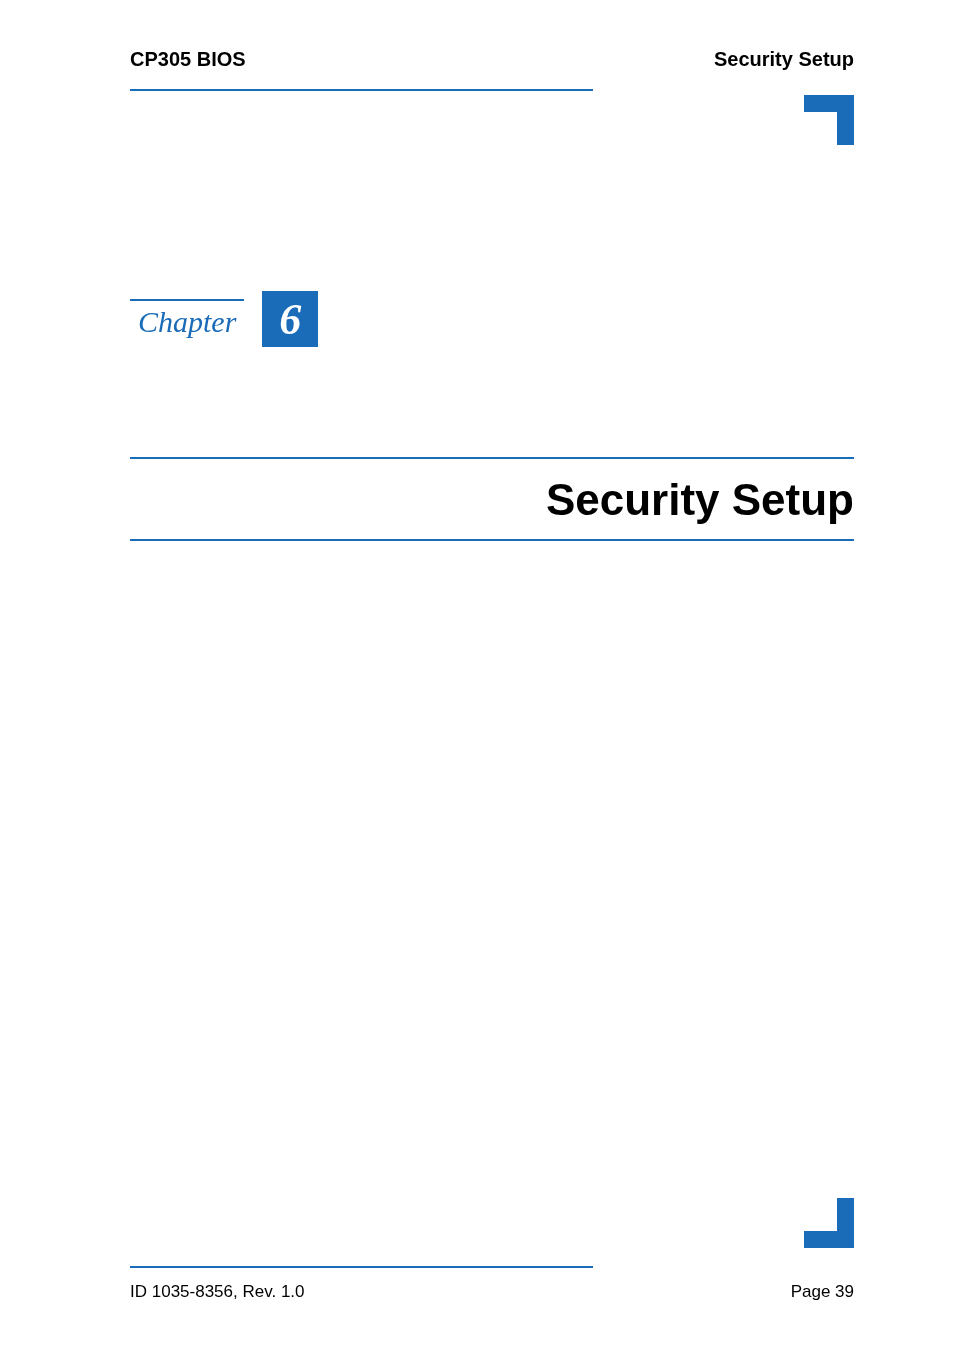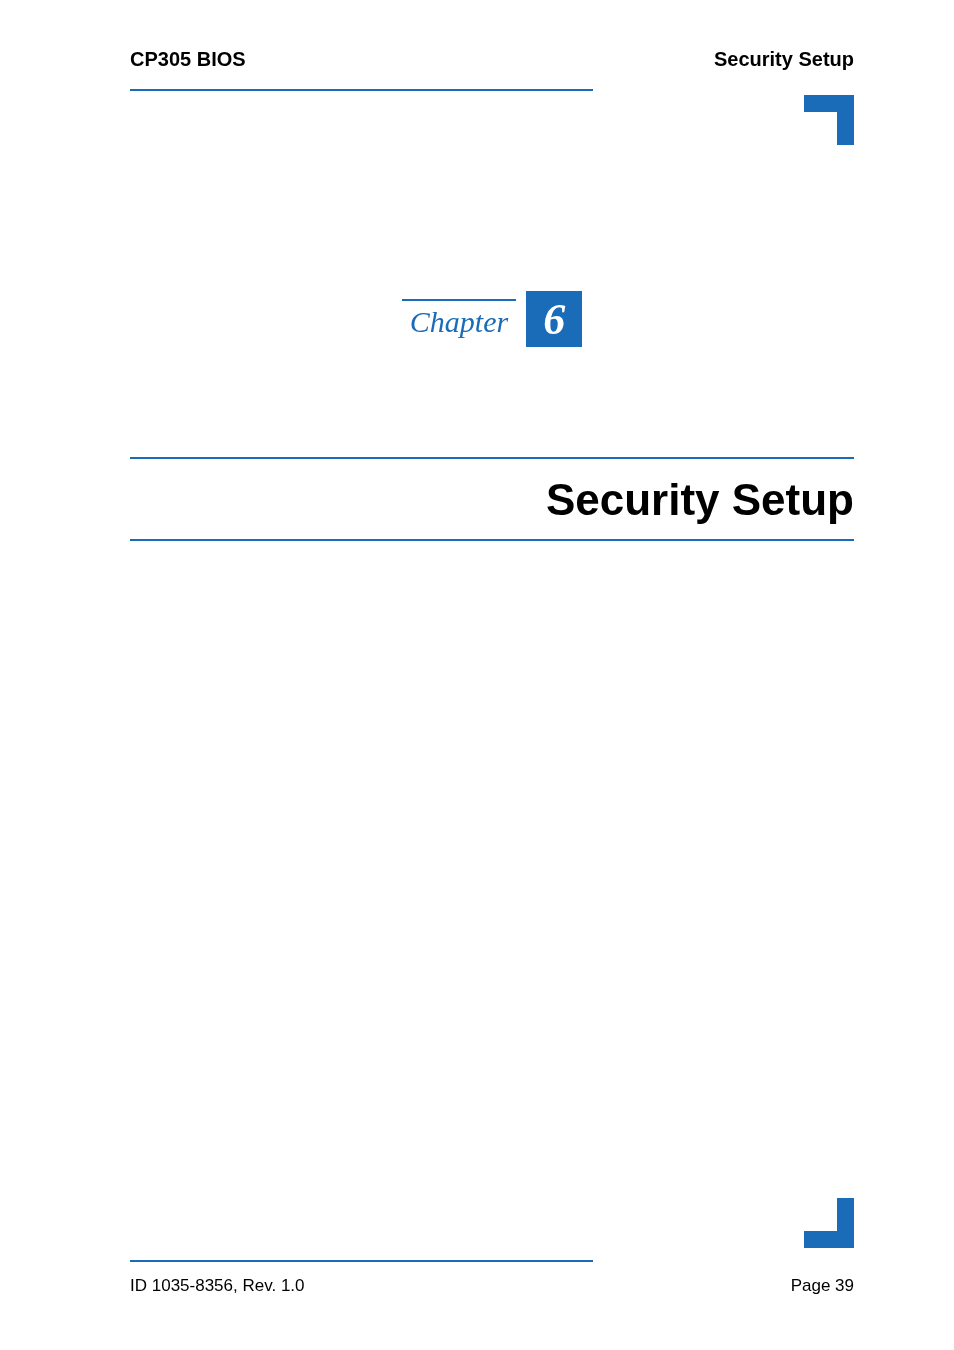--- a/index.html
+++ b/index.html
@@ -62,23 +62,23 @@
       position: absolute;
       top: 0;
       right: 0;
       width: 50px;
       height: 17px;
       background: #1a6bb8;
     }
     .chapter-block {
       margin-top: 200px;
       display: flex;
-      justify-content: center;
+      justify-content: flex-start;
       align-items: center;
-      gap: 10px;
+      gap: 18px;
     }
     .chapter-label-wrap {
       border-top: 2px solid #1a6bb8;
       padding-top: 4px;
       padding-left: 8px;
       padding-right: 8px;
     }
     .chapter-label {
       font-style: italic;
       font-size: 30px;
@@ -114,21 +114,21 @@
       color: #000;
       text-align: right;
     }
     .title-rule-bottom {
       height: 2px;
       background: #1a6bb8;
       margin-top: 14px;
     }
     .footer {
       position: absolute;
-      bottom: 54px;
+      bottom: 48px;
       left: 130px;
       right: 100px;
     }
     .footer-rule {
       height: 2px;
       background: #1a6bb8;
       width: 64%;
       margin-bottom: 14px;
     }
     .footer-row {

